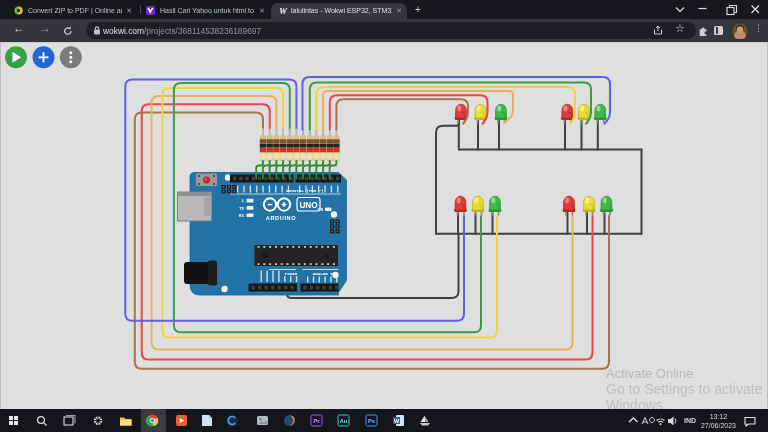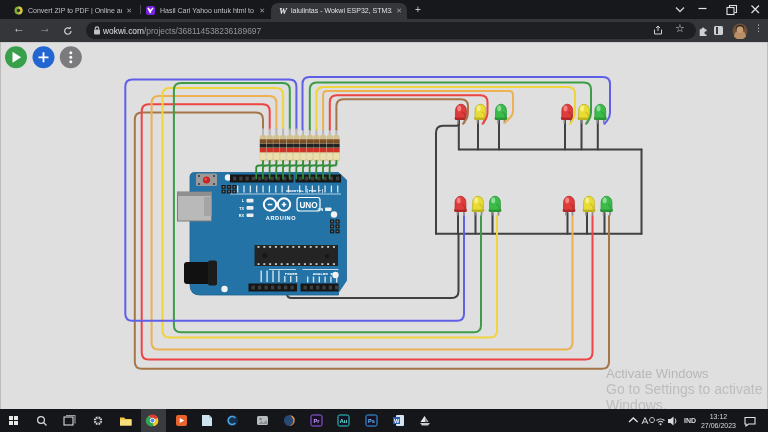--- a/index.html
+++ b/index.html
@@ -466,21 +466,21 @@
     <circle cx="16" cy="15.3" r="11" fill="#38a04a"></circle>
     <path d="M12.5,9.8l8.6,5.5l-8.6,5.5z" fill="#fff"></path>
     <circle cx="43.5" cy="15.3" r="11" fill="#2266d3"></circle>
     <path d="M38.5,15.3h10M43.5,10.3v10" stroke="#fff" stroke-width="1.8"></path>
     <circle cx="70.8" cy="15.3" r="11" fill="#7b7b7e"></circle>
     <circle cx="70.8" cy="10.8" r="1.5" fill="#fff"></circle>
       <circle cx="70.8" cy="15.3" r="1.5" fill="#fff"></circle>
       <circle cx="70.8" cy="19.8" r="1.5" fill="#fff"></circle>
   </svg>
 
-  <div class="abs" style="left:606px;top:366px;color:#b7b7b7;font-size:13px;">Activate Windows</div>
+  <div class="abs" style="left:606px;top:366px;color:#b7b7b7;font-size:13px;">Activate Online</div>
   <div class="abs" style="left:606px;top:381px;color:#bdbdbd;font-size:14px;">Go to Settings to activate Windows.</div>
 
   <div id="taskbar" class="abs">
     <svg width="768" height="23" id="tbsvg">
         <rect x="141" y="0" width="25" height="23" fill="#3a3b40"></rect>
         <g transform="translate(9,7)">
           <rect x="0" y="0" width="4" height="4" fill="#e8e8e8"></rect>
           <rect x="5" y="0" width="4" height="4" fill="#e8e8e8"></rect>
           <rect x="0" y="5" width="4" height="4" fill="#e8e8e8"></rect>
           <rect x="5" y="5" width="4" height="4" fill="#e8e8e8"></rect>

